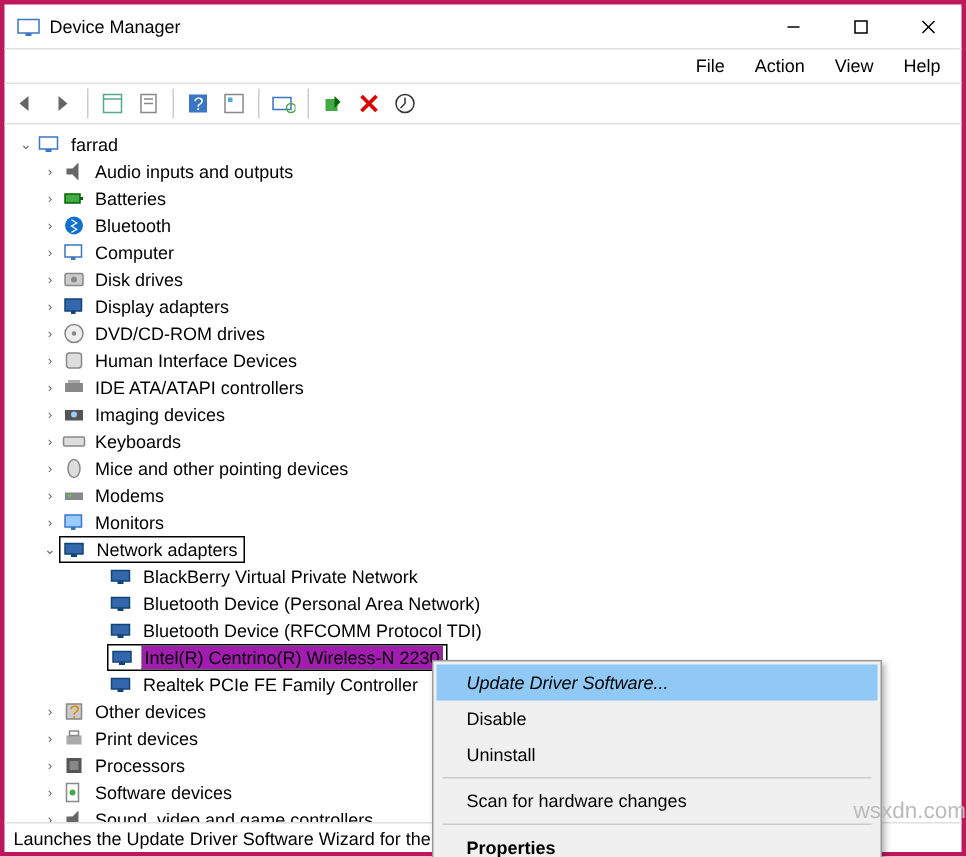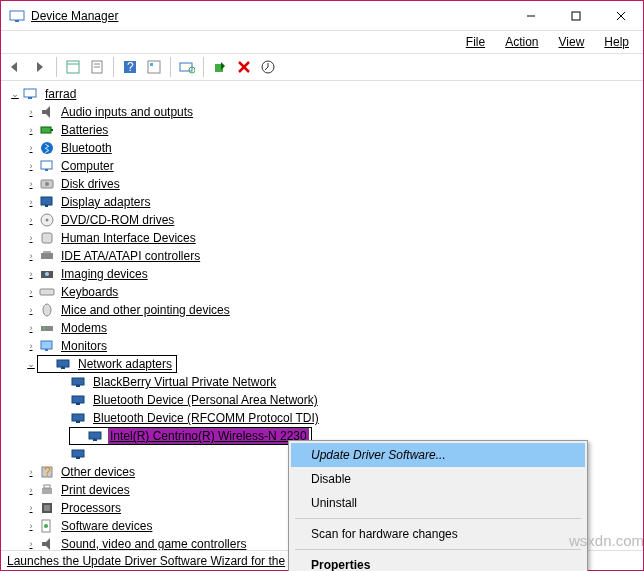--- a/index.html
+++ b/index.html
@@ -1,37 +1,37 @@
 <!DOCTYPE html>
 <html><head>
 <meta charset="utf-8">
 <style>
 * { margin:0; padding:0; box-sizing:border-box; font-family:"Segoe UI",Tahoma,sans-serif; font-size:12px; }
 body { background:#fff; width:644px; height:571px; overflow:hidden; position:relative; }
-.window { border:1px solid #be185d; width:644px; height:571px; display:flex; flex-direction:column; background:#fff;text-decoration:underline; }
+.window { border:3px solid #be185d; width:644px; height:571px; display:flex; flex-direction:column; background:#fff; }
 .titlebar { height:30px; display:flex; align-items:center; padding:0 0 0 8px; border-bottom:1px solid #e0e0e0; }
 .titlebar .icon { width:16px; height:16px; margin-right:6px; }
 .titlebar .title { flex:1; }
 .win-controls { display:flex; }
 .win-controls div { width:45px; height:30px; display:flex; align-items:center; justify-content:center; }
 .menubar { height:22px; display:flex; align-items:center; padding:0 6px; gap:4px;justify-content:flex-end; }
 .menubar span { padding:2px 8px; }
 .toolbar { height:28px; border-top:1px solid #e0e0e0; border-bottom:1px solid #e0e0e0; display:flex; align-items:center; padding:0 4px; gap:2px; }
 .toolbar .tb { width:22px; height:22px; display:flex; align-items:center; justify-content:center; border:1px solid transparent; }
 .toolbar .sep { width:1px; height:20px; background:#ccc; margin:0 3px; }
 .tree-area { flex:1; overflow:auto; padding:4px 0 4px 2px; position:relative; }
 .node { display:flex; align-items:center; height:18px; white-space:nowrap; }
 .indent0 { padding-left:6px; }
 .indent1 { padding-left:22px; }
 .indent2 { padding-left:54px; }
 .expander { width:12px; text-align:center; color:#666; font-size:9px; cursor:pointer; }
 .icon16 { width:16px; height:16px; margin:0 4px 0 2px; display:inline-flex; align-items:center; justify-content:center; }
 .label { padding:1px 2px; }
 .selected .label { background:#a21caf; border:1px dotted #555; padding:0 1px; }
-.boxed { border:1px solid #000; padding:0 2px 0 16px; display:inline-flex; align-items:flex-start; }
+.boxed { border:1px solid #000; padding:0 2px 0 0; display:inline-flex; align-items:flex-start; }
 .status { height:20px; border-top:1px solid #e0e0e0; padding:0 6px; display:flex; align-items:center; font-size:11px; }
 .contextmenu { position:absolute; left:288px; top:440px; width:300px; background:#f0f0f0; border:1px solid #999; box-shadow:2px 2px 4px rgba(0,0,0,.3); padding:2px; }
 .contextmenu .item { padding:5px 20px; }
 .contextmenu .item.hl { background:#90c8f6;font-style:italic; }
 .contextmenu .item.bold { font-weight:bold; }
 .contextmenu hr { border:none; border-top:1px solid #ccc; margin:3px 4px; }
 .watermark { position:absolute; right:0; bottom:22px; color:#bbb; font-size:15px; }
 </style>
 </head>
 <body>
@@ -380,20 +380,21 @@
   </div>
         <div class="node indent2 ">
     <span class="expander"></span>
 
     <span class="icon16">
             <svg viewBox="0 0 16 16">
               <rect x="1" y="4" width="12" height="7" fill="#36a" stroke="#147"></rect>
               <rect x="5" y="11" width="4" height="2" fill="#147"></rect>
             </svg>
           </span>
+    <span class="label">Realtek PCIe FE Family Controller</span>
 
   </div>
       </div>
 
     <div id="after">
         <div class="node indent1 ">
     <span class="expander">›</span>
 
     <span class="icon16">
             <svg viewBox="0 0 16 16">

